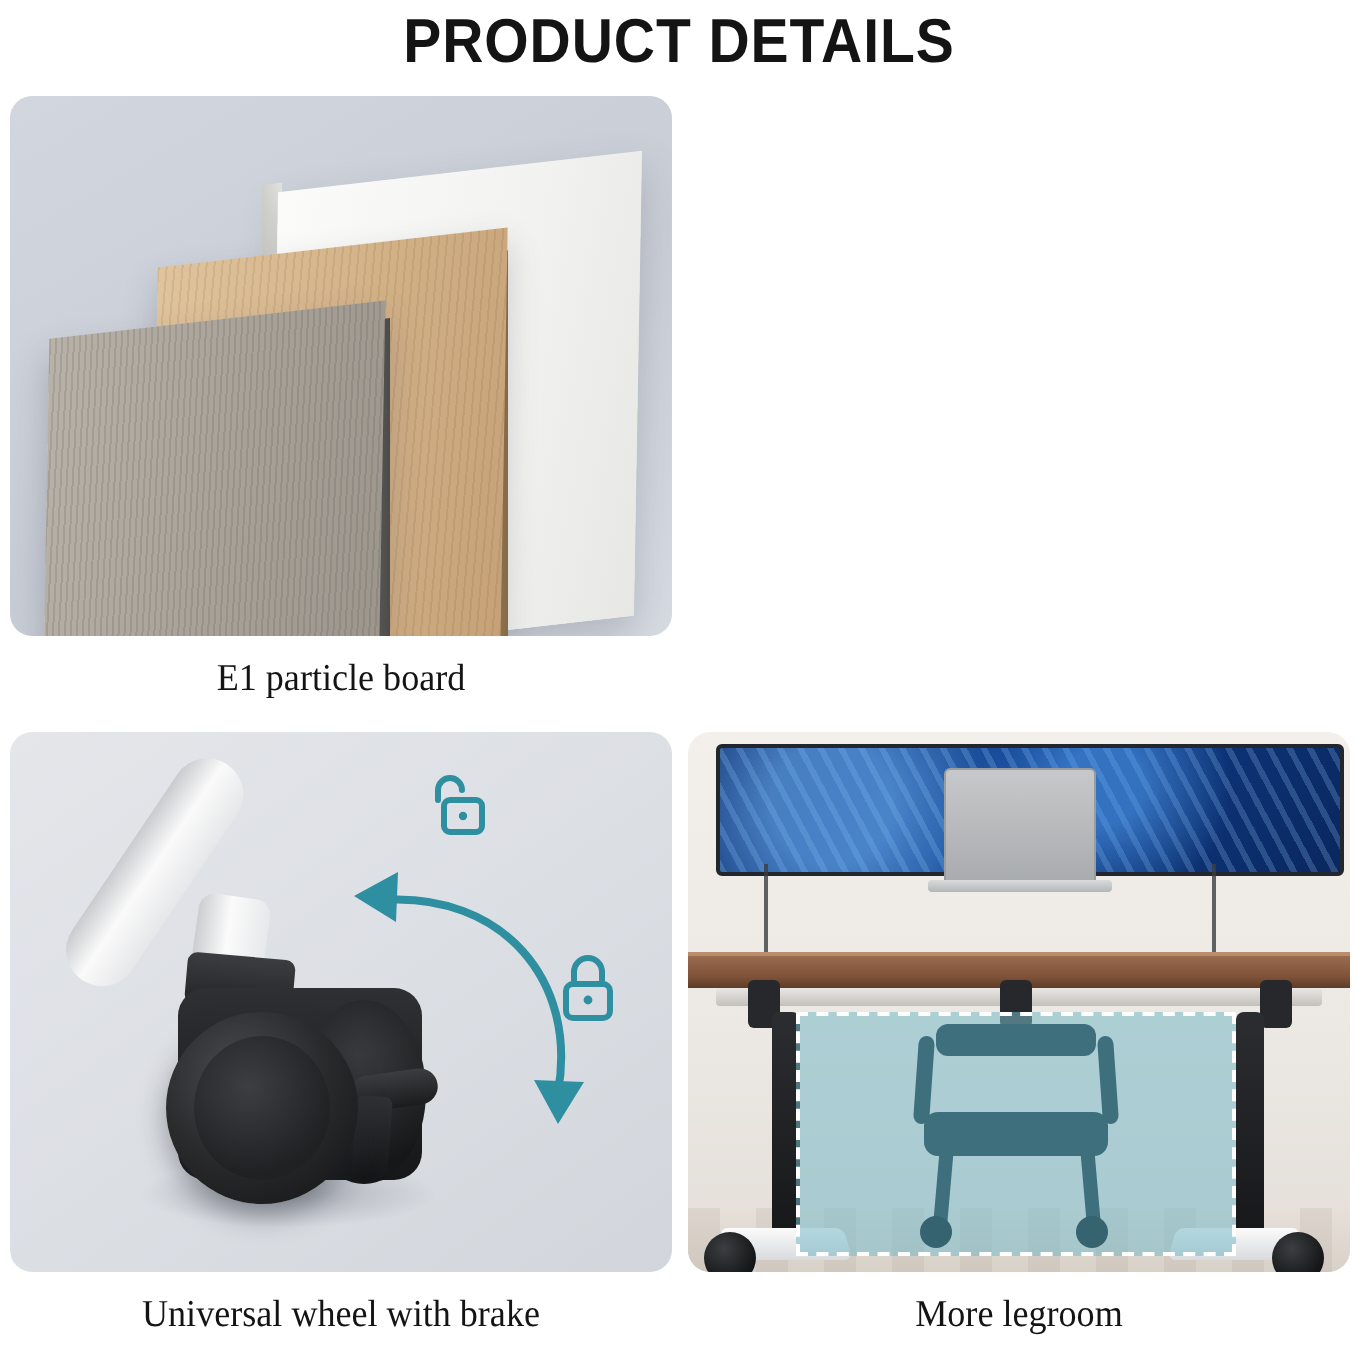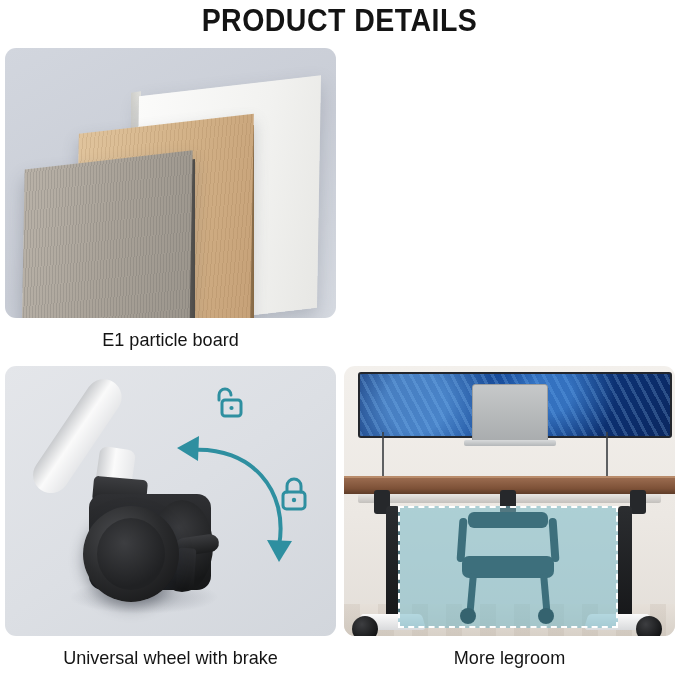--- a/index.html
+++ b/index.html
@@ -19,21 +19,21 @@
     position:absolute;left:0;top:0;width:679px;height:42px;
     display:flex;align-items:center;justify-content:center;
     font-size:31px;font-weight:bold;letter-spacing:.5px;
     color:#141414;
     transform:scaleX(.92);
     white-space:nowrap;
   }
 
   
   .grid{position:absolute;left:0;top:42px;width:679px;height:631px;}
-  .cell{position:absolute;width:331px;}
+  .cell{position:absolute;width:331px;font-family:Liberation Serif, serif;}
   .cell.c1{left:5px;top:6px;}
   .cell.c2{left:344px;top:6px;}
   .cell.c3{left:5px;top:324px;}
   .cell.c4{left:344px;top:324px;}
 
   .panel{
     position:relative;width:331px;height:270px;
     border-radius:11px;overflow:hidden;
     background:#ced2da;
   }

